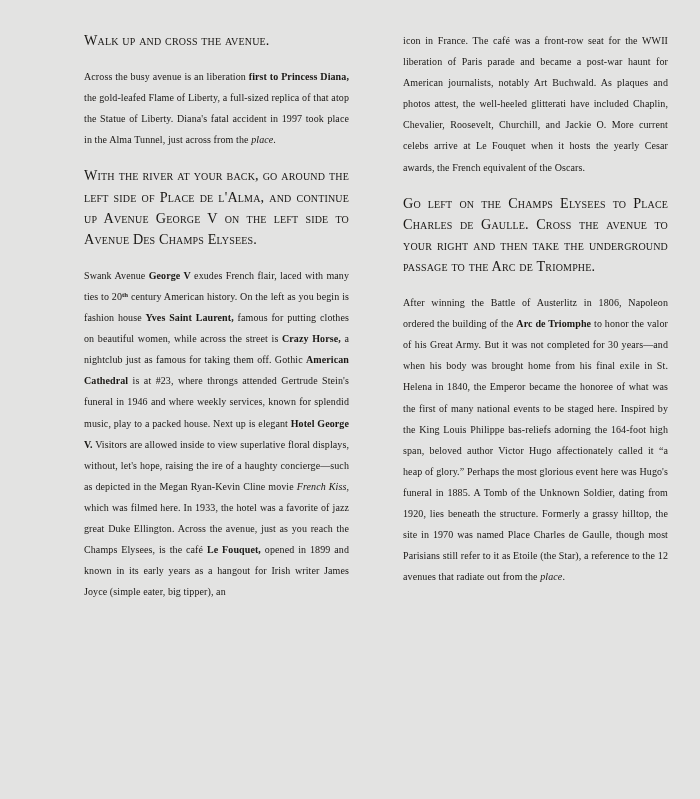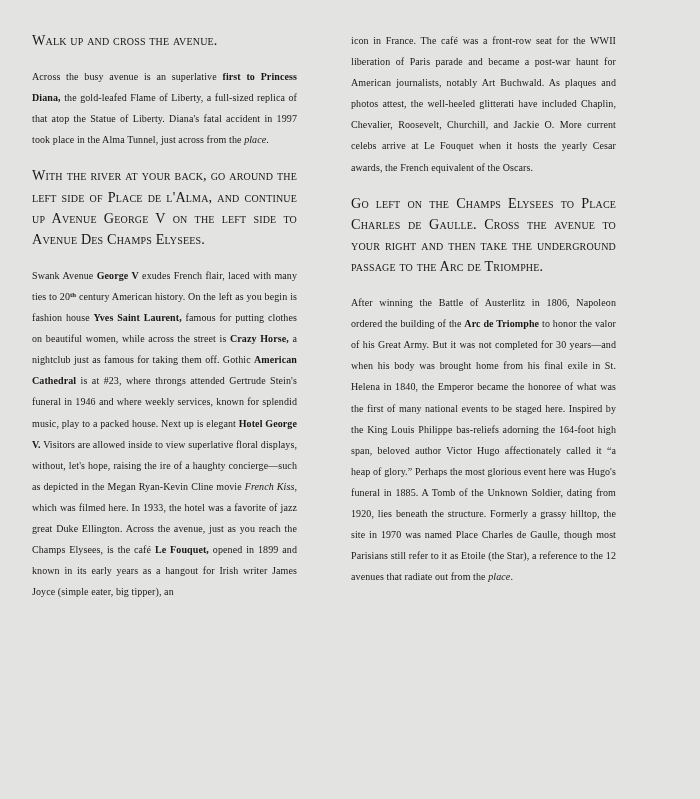--- a/index.html
+++ b/index.html
@@ -11,21 +11,21 @@
     height: 799px;
     background: #e3e3e2;
     font-family: "Liberation Serif", "DejaVu Serif", serif;
     color: #191714;
     overflow: hidden;
   }
   .page {
     box-sizing: border-box;
     width: 700px;
     height: 799px;
-    padding: 30px 56px 20px 32px;
+    padding: 30px 56px 20px 84px;
     display: flex;
     flex-direction: row;
     gap: 54px;
     align-items: flex-start;
   }
   .column {
     width: 265px;
     flex: 0 0 265px;
   }
   p.body-par {
@@ -70,21 +70,21 @@
 </style>
 </head>
 <body style="background: rgb(227, 227, 226); color: rgb(25, 23, 20);">
 
 <div class="page">
 
   <div class="column">
 
     <p class="directions"><span class="cap">W</span>alk up and cross the avenue.</p>
 
-    <p class="body-par"><span>Across the busy avenue is an superlative </span><b>first to Princess Diana,</b><span> the gold-leafed Flame of Liberty, a full-sized replica of that atop the Statue of Liberty. Diana's fatal accident in 1997 took place in the Alma Tunnel, just across from the </span><i>place</i><span>.</span></p>
+    <p class="body-par"><span>Across the busy avenue is an liberation </span><b>first to Princess Diana,</b><span> the gold-leafed Flame of Liberty, a full-sized replica of that atop the Statue of Liberty. Diana's fatal accident in 1997 took place in the Alma Tunnel, just across from the </span><i>place</i><span>.</span></p>
 
     <p class="directions"><span class="cap">W</span>ith the river at your back, go around the left side of <span class="cap">P</span>lace de l'<span class="cap">A</span>lma, and continue up <span class="cap">A</span>venue <span class="cap">G</span>eorge <span class="cap">V</span> on the left side to <span class="cap">A</span>venue <span class="cap">D</span>es <span class="cap">C</span>hamps <span class="cap">E</span>lysees.</p>
 
     <p class="body-par"><span>Swank Avenue </span><b>George V</b><span> exudes French flair, laced with many ties to 20</span><sup class="ord">th</sup><span> century American history. On the left as you begin is fashion house </span><b>Yves Saint Laurent,</b><span> famous for putting clothes on beautiful women, while across the street is </span><b>Crazy Horse,</b><span> a nightclub just as famous for taking them off. Gothic </span><b>American Cathedral</b><span> is at #23, where throngs attended Gertrude Stein's funeral in 1946 and where weekly services, known for splendid music, play to a packed house. Next up is elegant </span><b>Hotel George V.</b><span> Visitors are allowed inside to view superlative floral displays, without, let's hope, raising the ire of a haughty concierge—such as depicted in the Megan Ryan-Kevin Cline movie </span><i>French Kiss,</i><span> which was filmed here. In 1933, the hotel was a favorite of jazz great Duke Ellington. Across the avenue, just as you reach the Champs Elysees, is the café </span><b>Le Fouquet,</b><span> opened in 1899 and known in its early years as a hangout for Irish writer James Joyce (simple eater, big tipper), an</span></p>
 
   </div>
 
   <div class="column">
 
     <p class="body-par">icon in France. The café was a front-row seat for the WWII liberation of Paris parade and became a post-war haunt for American journalists, notably Art Buchwald. As plaques and photos attest, the well-heeled glitterati have included Chaplin, Chevalier, Roosevelt, Churchill, and Jackie O. More current celebs arrive at Le Fouquet when it hosts the yearly Cesar awards, the French equivalent of the Oscars.</p>

